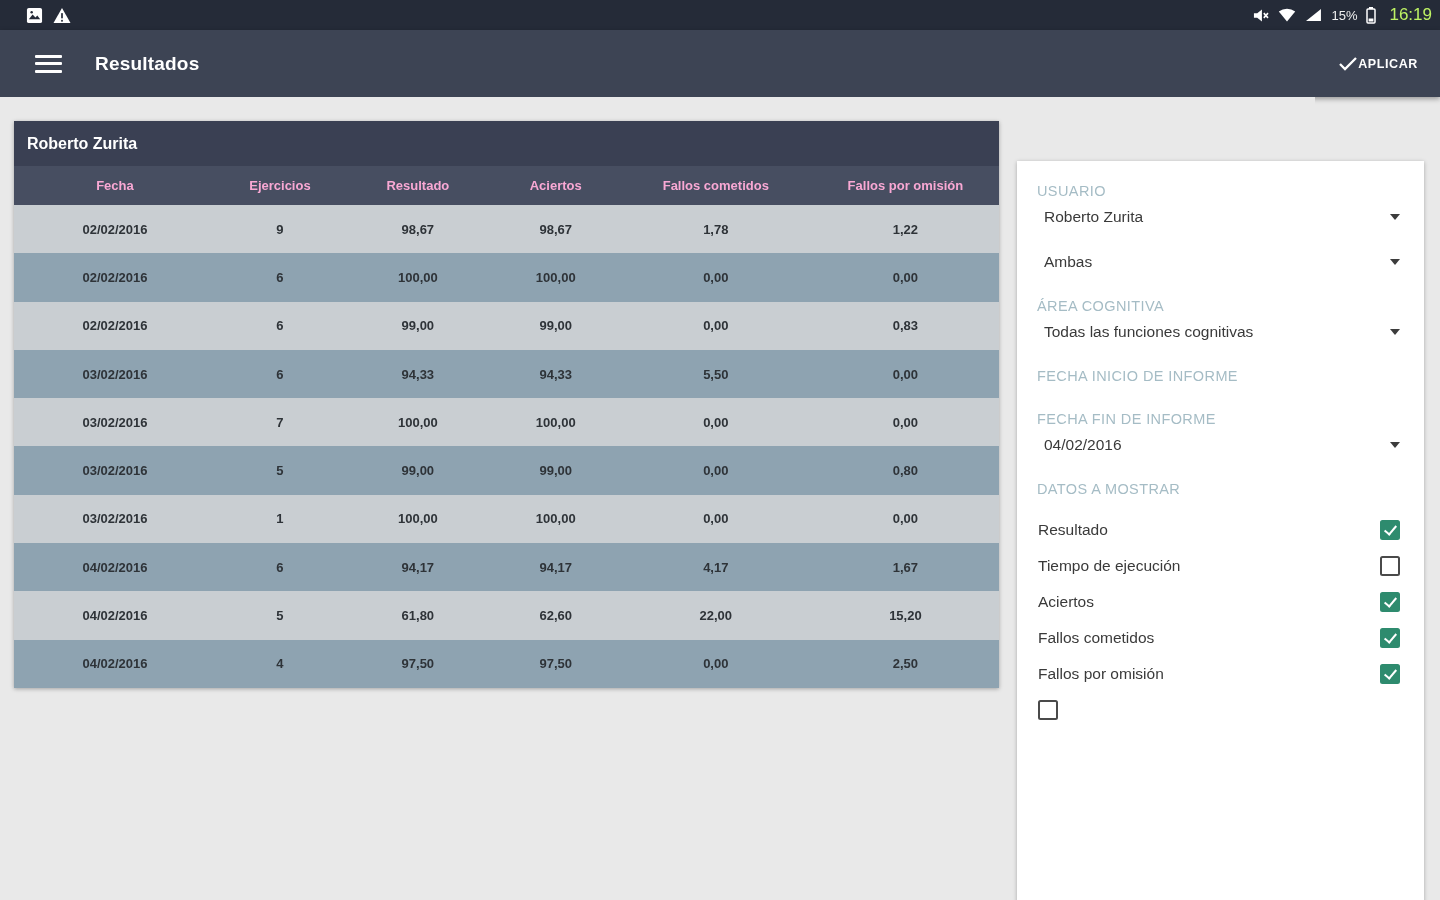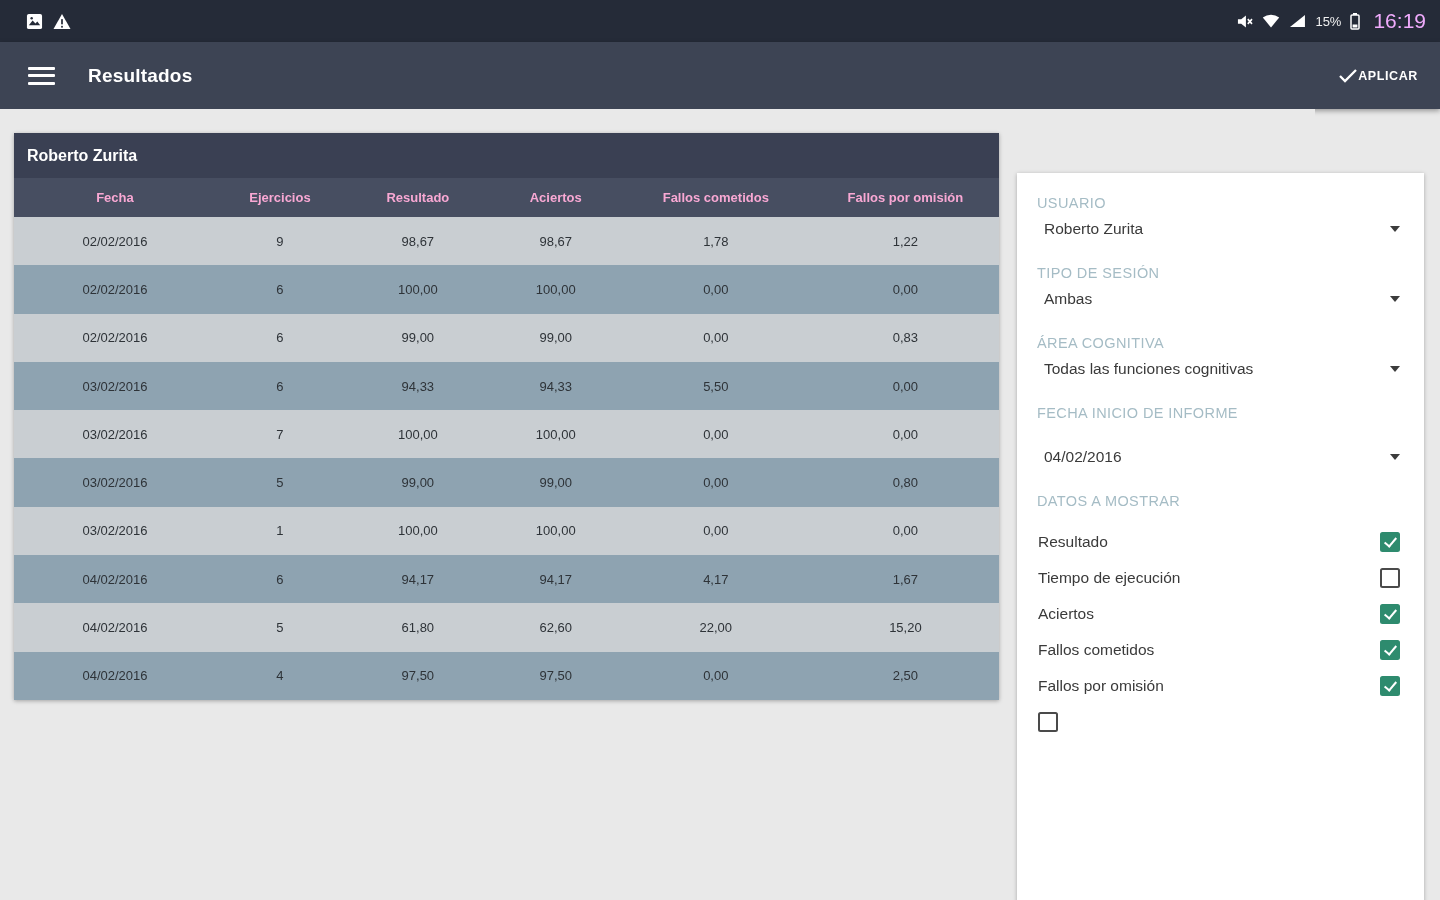--- a/index.html
+++ b/index.html
@@ -1,33 +1,33 @@
 <!DOCTYPE html>
 <html style="--status-bar: #252b38; --app-bar: #3d4454; --table-title-bg: #3a4053; --table-header-bg: #474e61; --row-light: #c9ced2; --row-dark: #8ea3b1; --panel-label: #a5bcc5; --checkbox-checked: #2e8b6e; --background: #e9e9e9;"><head>
 <meta charset="utf-8">
 <style>
   * { margin:0; padding:0; box-sizing:border-box; }
   html,body { width:1440px; height:900px; overflow:hidden; }
   body { font-family:"Liberation Sans", sans-serif; background:var(--background,#e9e9e9); }
 
   
   .statusbar {
-    height:42px; background:var(--status-bar,#252b38);
+    height:30px; background:var(--status-bar,#252b38);
     display:flex; align-items:center; justify-content:space-between;
-    padding:0 14px 0 26px; color:#fff;
+    padding:0 8px 0 26px; color:#fff;
   }
   .sb-left, .sb-right { display:flex; align-items:center; gap:9px; }
   .sb-right .pct { font-size:13px; color:#f0f0f0; }
-  .sb-right .time { font-size:21px; color:#f0abfc; margin-left:4px; }
+  .sb-right .time { font-size:17px; color:#bef264; margin-left:4px; }
   .sb-icon { display:inline-flex; align-items:center; }
 
   
   .appbar {
     height:67px; background:var(--app-bar,#3d4454);
-    display:flex; align-items:center; padding:0 20px 0 28px; color:#fff;
+    display:flex; align-items:center; padding:0 20px 0 35px; color:#fff;
     position:relative; box-shadow:0 2px 5px rgba(0,0,0,.35);
   }
   .hamburger { width:27px; display:flex; flex-direction:column; gap:4.5px; cursor:pointer; }
   .hamburger span { display:block; height:3px; background:#fff; border-radius:1px; }
   .app-title { margin-left:33px; font-size:19px; font-weight:700; letter-spacing:.2px; }
   .apply-btn { margin-left:auto; display:flex; align-items:center; 
     font-size:12.5px; font-weight:700; letter-spacing:.6px; cursor:pointer; padding:8px 2px; }
 
   
   .content { position:relative; width:1315px; height:803px; background:var(--background,#e9e9e9); }
@@ -42,21 +42,21 @@
     font-size:16px; font-weight:700; line-height:45px; padding-left:13px;
   }
   .thead, .trow {
     display:grid; grid-template-columns:20.5% 13% 15% 13% 19.5% 19%;
     align-items:center; text-align:center;
   }
   .thead {
     height:39px; background:var(--table-header-bg,#474e61);
     color:#f9a8d4; font-size:13px; font-weight:700;
   }
-  .trow { height:48.3px; font-size:13px; font-weight:400; color:#2e3338; cursor:pointer; }
+  .trow { height:48.3px; font-size:13px; font-weight:700; color:#2e3338; cursor:pointer; }
   .trow:nth-child(odd)  { background:var(--row-light,#c9ced2); }
   .trow:nth-child(even) { background:var(--row-dark,#8ea3b1); }
 
   
   .filter-panel {
     position:absolute; left:1017px; top:20px; width:407px; height:760px;
     background:#fff; box-shadow:0 1px 4px rgba(0,0,0,.28);
     padding:22px 14px 0 20px;
     margin-top:44px;
   }
@@ -242,37 +242,37 @@
   <div class="filter-panel">
     <div id="fgroups">
         <div class="fgroup">
           <div class="flabel">USUARIO</div>
           <div class="fvalue-row">
             <span class="fvalue">Roberto Zurita</span>
             <span class="dd-arrow"></span>
           </div>
         </div>
         <div class="fgroup">
-          <div class="flabel">TIPO DE SESIÓN</div>
           <div class="fvalue-row">
             <span class="fvalue">Ambas</span>
             <span class="dd-arrow"></span>
           </div>
         </div>
         <div class="fgroup">
           <div class="flabel">ÁREA COGNITIVA</div>
           <div class="fvalue-row">
             <span class="fvalue">Todas las funciones cognitivas</span>
             <span class="dd-arrow"></span>
           </div>
         </div>
         <div class="fgroup">
           <div class="flabel">FECHA INICIO DE INFORME</div>
         </div>
         <div class="fgroup">
+          <div class="flabel">FECHA FIN DE INFORME</div>
           <div class="fvalue-row">
             <span class="fvalue">04/02/2016</span>
             <span class="dd-arrow"></span>
           </div>
         </div>
       </div>
     <div class="flabel datos">DATOS A MOSTRAR</div>
     <div id="cbrows">
         <div class="cbrow checked">
           <span class="cblabel">Resultado</span>

